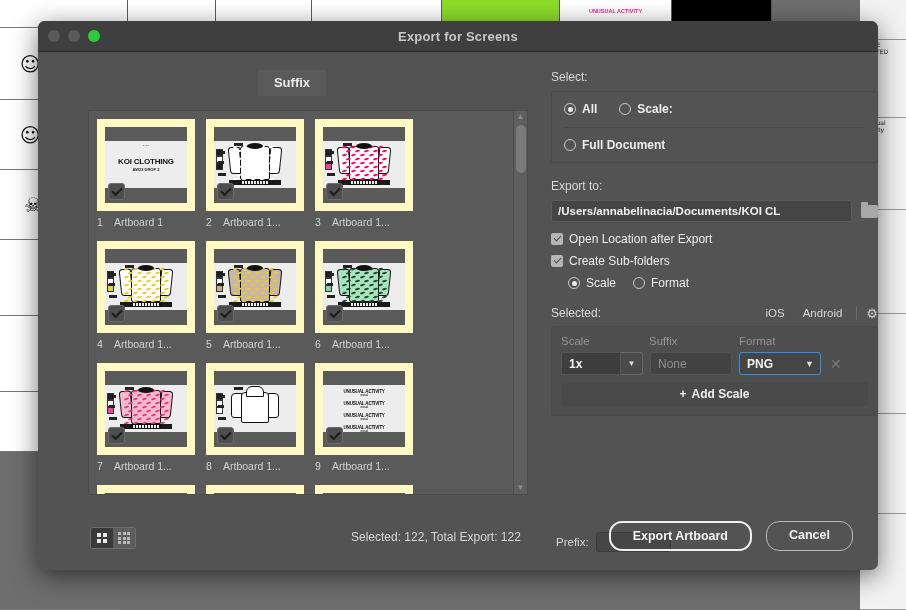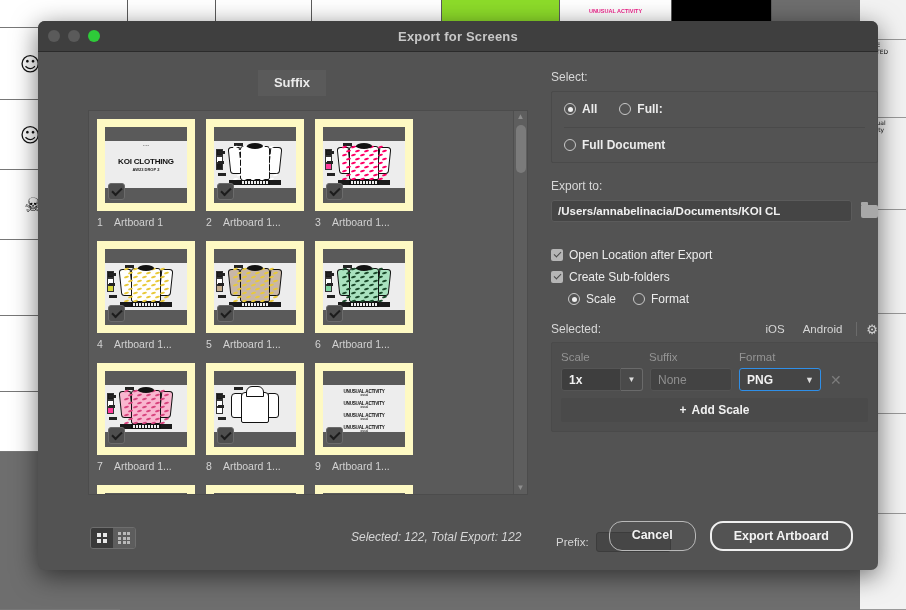--- a/index.html
+++ b/index.html
@@ -289,21 +289,21 @@
   .del-x { margin-left: 9px; color: #7d7d7d; font-size: 14px; }
   .add-scale {
     margin-top: 7px; height: 24px; background: #4a4a4a; border-radius: 2px;
     display: flex; align-items: center; justify-content: center;
     color: #f0f0f0; font-size: 12px; font-weight: bold; gap: 5px;
   }
 
   
   .footer { position: absolute; left: 0; right: 0; bottom: 0; height: 62px; }
   .status {
-    position: absolute; left: 313px; top: 22px; font-size: 12px; color: #d6d6d6; font-style: italic;
+    position: absolute; left: 313px; top: 22px; font-size: 12px; color: #d6d6d6;
   }
   .foot-btns { position: absolute; right: 25px; top: 13px; display: flex; gap: 14px; }
   .pill {
     padding: 6px 22px; border-radius: 13px; font-size: 12.5px; font-weight: bold;
     border: 1px solid #b9b9b9; color: #f2f2f2; background: transparent;
     font-family: "Liberation Sans", sans-serif;
   }
   .pill.primary { border: 2px solid #f0f0f0; }
 </style>
 </head>
@@ -992,37 +992,37 @@
 
     <div class="right">
 
       <div style="margin-top:18px;" class="sec-label">Select:</div>
 
       <div class="group-box" style="margin-top:7px;">
         <div class="row">
           <span class="radio on"></span>
           <span class="lbl">All</span>
           <span class="radio" style="margin-left:22px;"></span>
-          <span class="lbl">Full:</span>
+          <span class="lbl">Scale:</span>
         </div>
         <div class="divider"></div>
         <div class="row">
           <span class="radio"></span>
           <span class="lbl">Full Document</span>
         </div>
       </div>
 
       <div class="sec-label" style="margin-top:16px;">Export to:</div>
 
       <div class="path-row">
         <div class="path-input">/Users/annabelinacia/Documents/KOI CL</div>
         <div class="folder-ico"></div>
       </div>
 
-      <div class="row" style="margin-top:26px;text-align:center;">
+      <div class="row" style="margin-top:10px;text-align:center;">
         <span class="cbox"></span>
         <span class="lbl norm">Open Location after Export</span>
       </div>
 
       <div class="row" style="margin-top:8px;">
         <span class="cbox"></span>
         <span class="lbl norm">Create Sub-folders</span>
       </div>
 
       <div class="row" style="margin-top:8px; margin-left:17px;">
@@ -1061,17 +1061,17 @@
           <span>+</span>
           <span>Add Scale</span>
         </div>
       </div>
     </div>
   </div>
 
   <div class="footer">
     <div class="status">Selected: 122, Total Export: 122</div>
     <div class="foot-btns">
+      <div class="pill primary">Export Artboard</div>
       <div class="pill">Cancel</div>
-      <div class="pill primary">Export Artboard</div>
     </div>
   </div>
 </div>
 
 </body></html>

